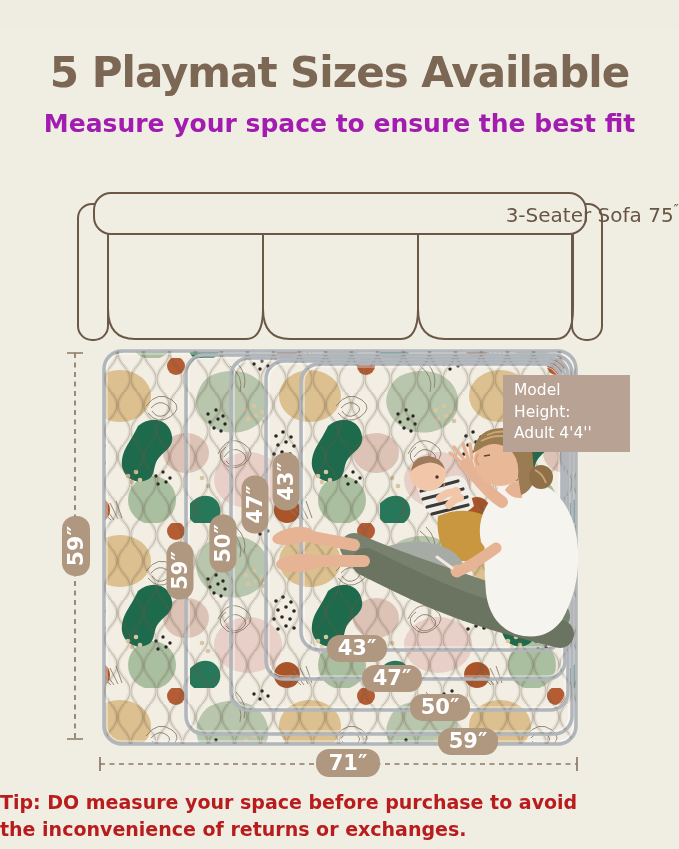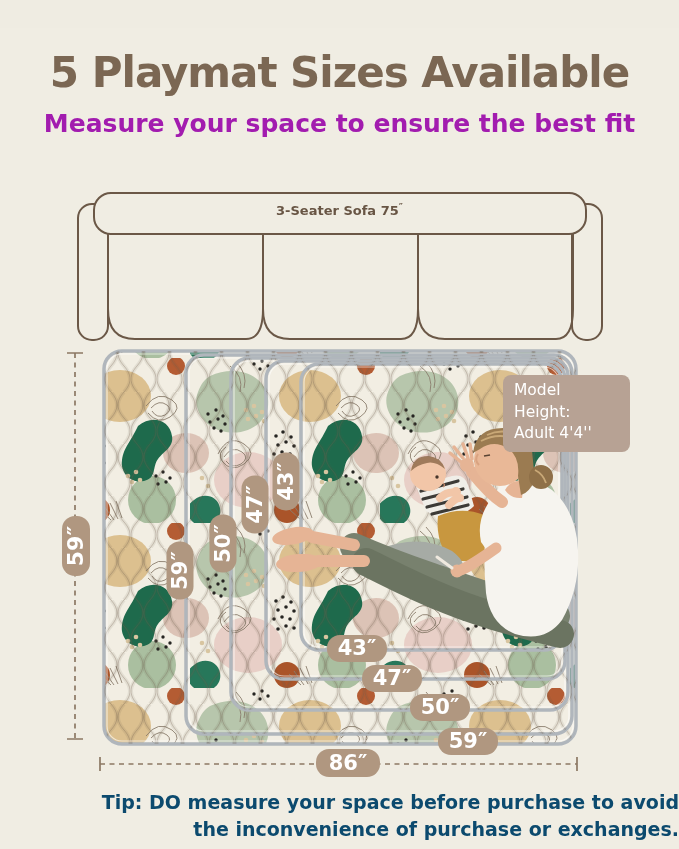--- a/index.html
+++ b/index.html
@@ -2,36 +2,36 @@
 <html><head>
 <meta charset="utf-8">
 <style>
   html,body{margin:0;padding:0;background:#efece2;}
   .canvas{position:relative;width:679px;height:849px;background:#f0ede3;overflow:hidden;
           font-family:"DejaVu Sans","Liberation Sans",sans-serif;margin-top:28px;}
   .title{position:absolute;top:20px;left:0;right:0;text-align:center;
          font-size:42px;font-weight:bold;color:#7b6753;letter-spacing:-1px;}
   .subtitle{position:absolute;top:81px;left:0;right:0;text-align:center;
          font-size:25px;font-weight:bold;color:#a21caf;}
-  .sofa-label{position:absolute;top:173px;left:0;right:0;text-align:center;
-         font-size:13px;font-weight:bold;color:#685544;}
+  .sofa-label{position:absolute;top:173px;left:0;right:0;text-align:right;
+         font-size:20px;font-weight:normal;color:#685544;}
   .sofa-label sup{font-size:72%;}
   .scene{position:absolute;left:0;top:0;}
   .badge{position:absolute;background:#b09780;color:#fff;border-radius:13px;
          display:flex;align-items:center;justify-content:center;
          font-weight:bold;font-size:21px;line-height:1;z-index:3;}
   .vbadge{width:58px;height:27px;transform:rotate(-90deg);}
   .obadge{width:60px;height:28px;font-size:22px;}
   .hbadge{width:60px;height:27px;}
   .wbadge{width:64px;height:28px;}
   .model-badge{position:absolute;left:503px;top:347px;width:107px;z-index:3;
-         background:#b7a294;color:#fff;border-radius:8px;padding:5px 9px 7px 11px;
+         background:#b7a294;color:#fff;border-radius:0;padding:5px 9px 7px 11px;
          font-size:15.5px;line-height:1.4;font-weight:normal;}
-  .tip-line{position:absolute;left:0;right:0;text-align:right;
-         font-size:19px;font-weight:bold;color:#0c4a6e;}
+  .tip-line{position:absolute;left:0;right:0;text-align:left;
+         font-size:19px;font-weight:bold;color:#b91c1c;}
 </style>
 </head>
 <body>
 
 <div class="canvas">
 
   <div class="title">5 Playmat Sizes Available</div>
   <div class="subtitle">Measure your space to ensure the best fit</div>
 
   <svg class="scene" width="679" height="849" viewBox="0 0 679 849">
@@ -230,23 +230,23 @@
   <div class="badge vbadge" style="left:151px;top:529px;">59″</div>
   <div class="badge vbadge" style="left:194px;top:502px;">50″</div>
   <div class="badge vbadge" style="left:226px;top:463px;">47″</div>
   <div class="badge vbadge" style="left:257px;top:440px;">43″</div>
 
   <div class="badge hbadge" style="left:327px;top:607px;">43″</div>
   <div class="badge hbadge" style="left:362px;top:637px;">47″</div>
   <div class="badge hbadge" style="left:410px;top:666px;">50″</div>
   <div class="badge hbadge" style="left:438px;top:700px;">59″</div>
 
-  <div class="badge wbadge" style="left:316px;top:721px;">86″</div>
+  <div class="badge wbadge" style="left:316px;top:721px;">71″</div>
 
   <div class="model-badge">
     <div>Model Height:</div>
     <div>Adult  4'4''</div>
   </div>
 
   <div class="tip-line" style="top:763px;">Tip: DO measure your space before purchase to avoid</div>
-  <div class="tip-line" style="top:790px;">the inconvenience of purchase or exchanges.</div>
+  <div class="tip-line" style="top:790px;">the inconvenience of returns or exchanges.</div>
 
 </div>
 
 </body></html>

